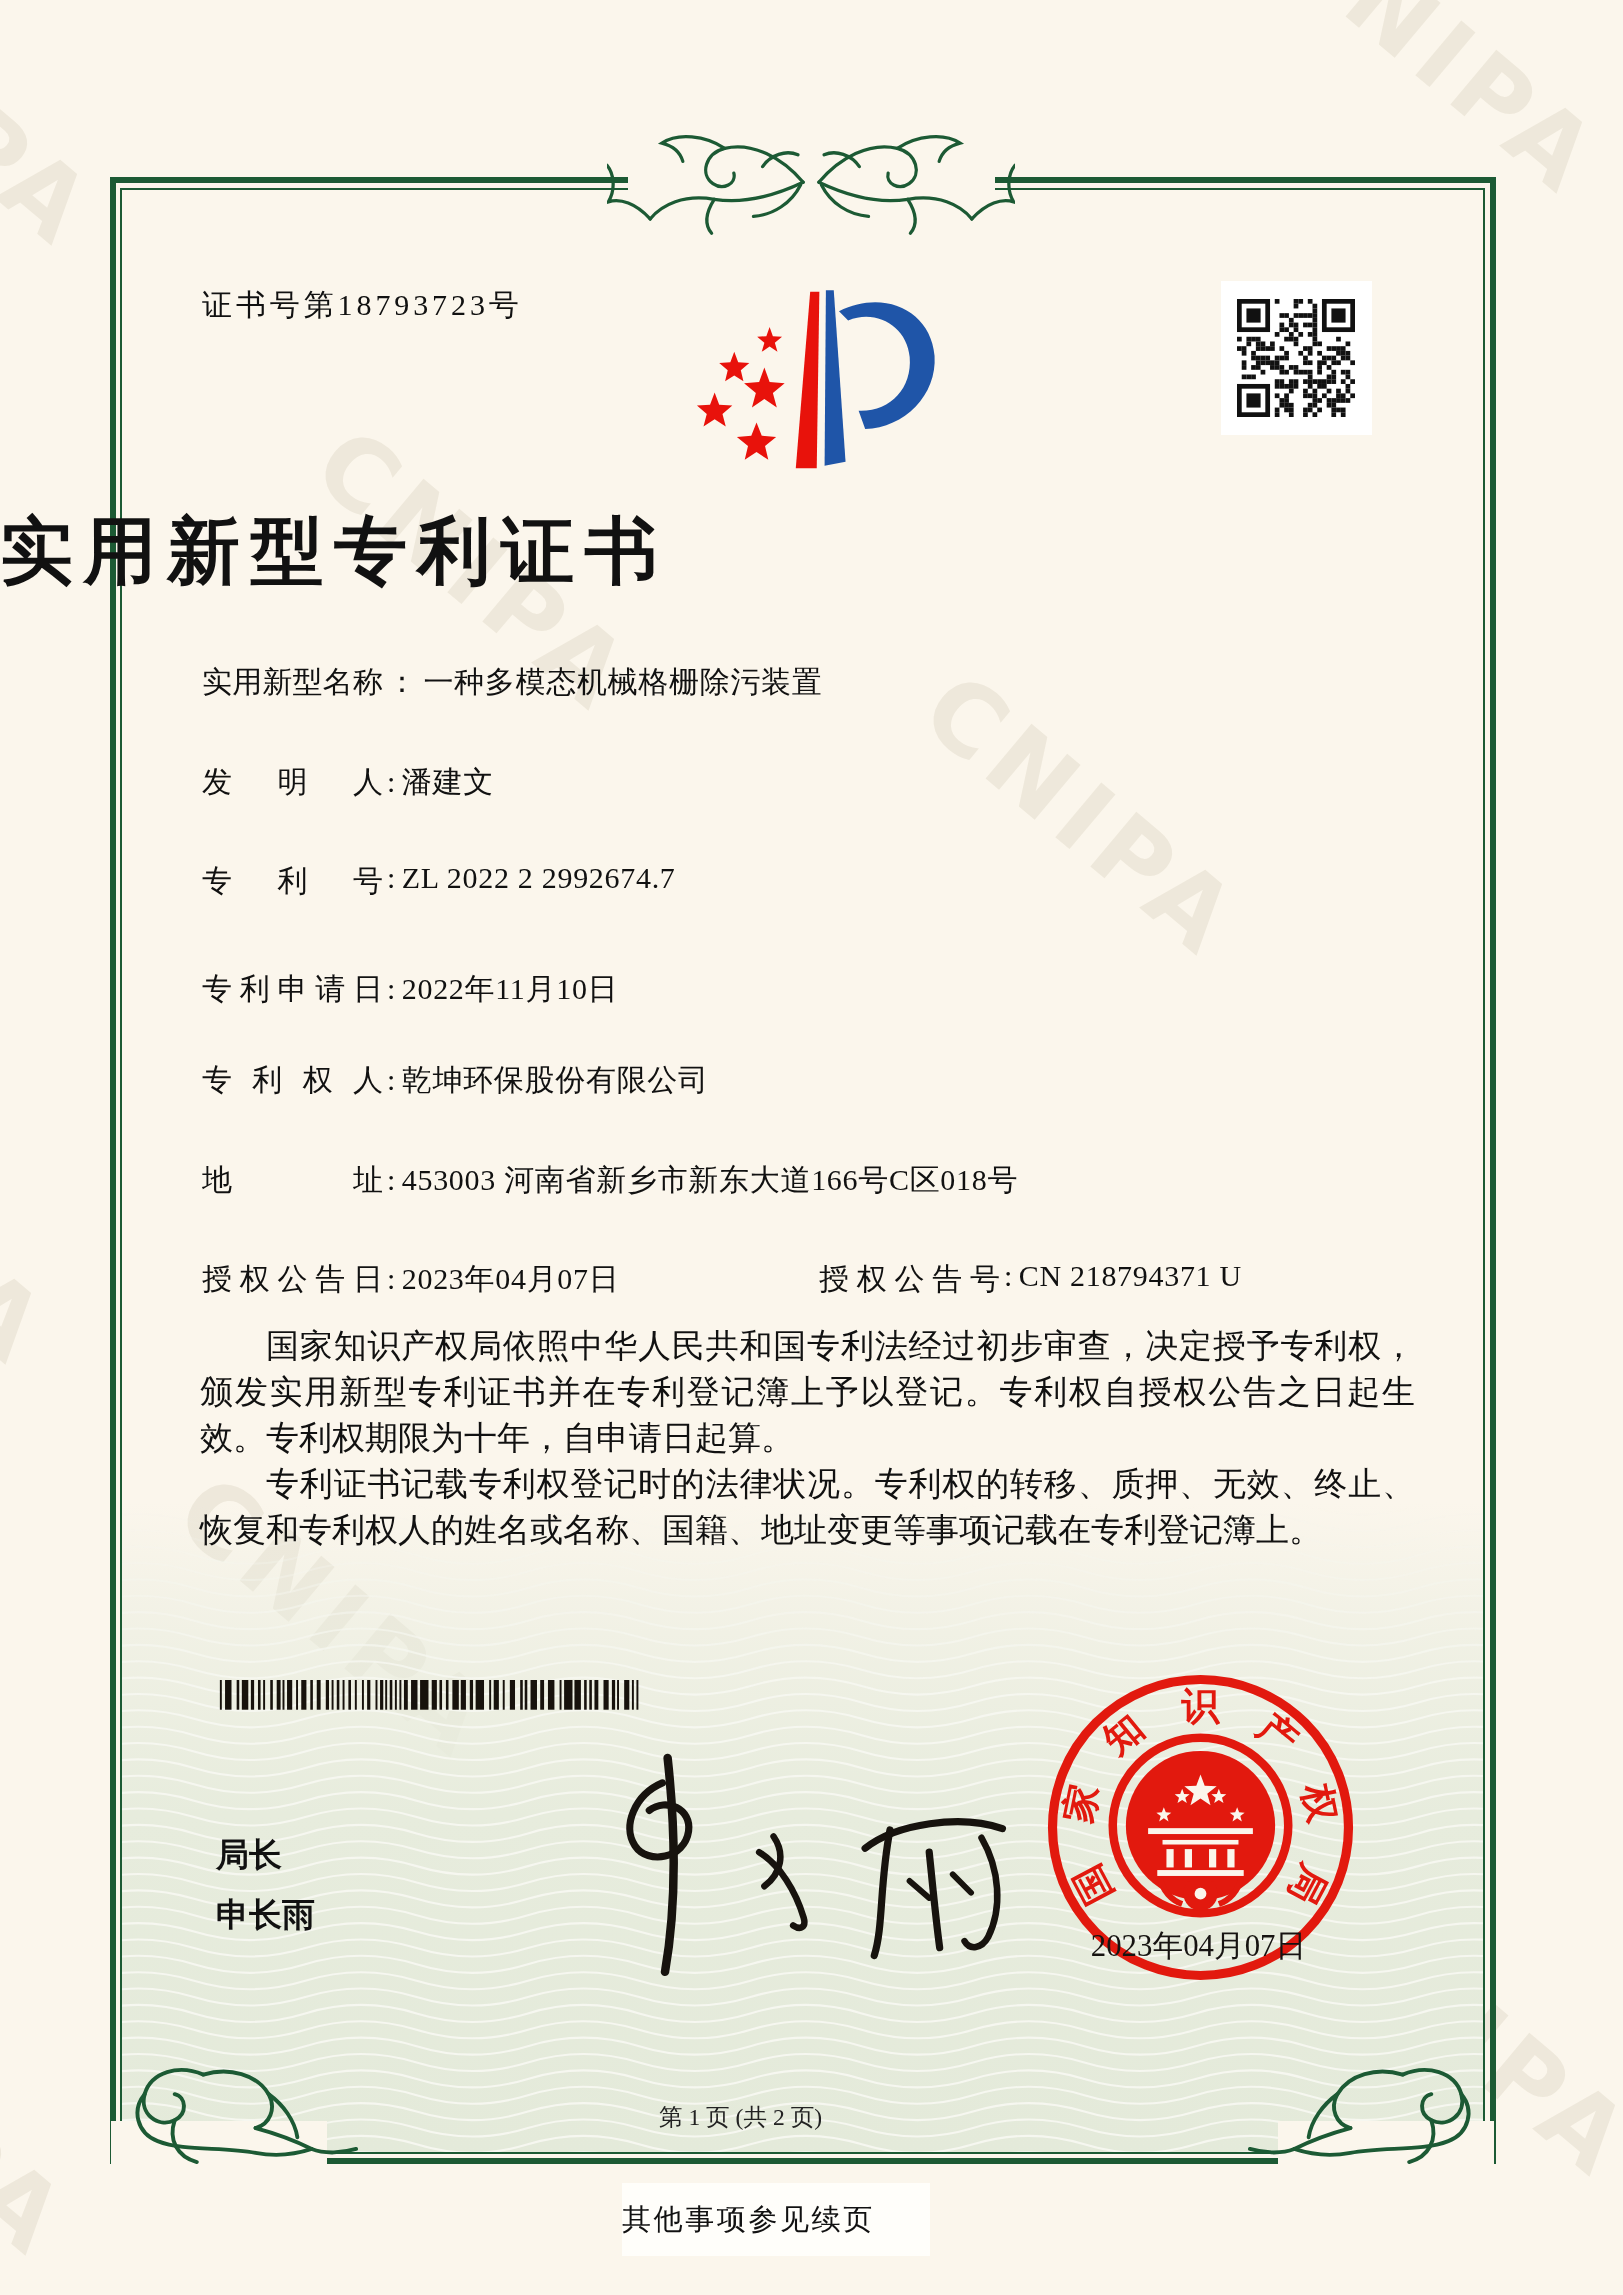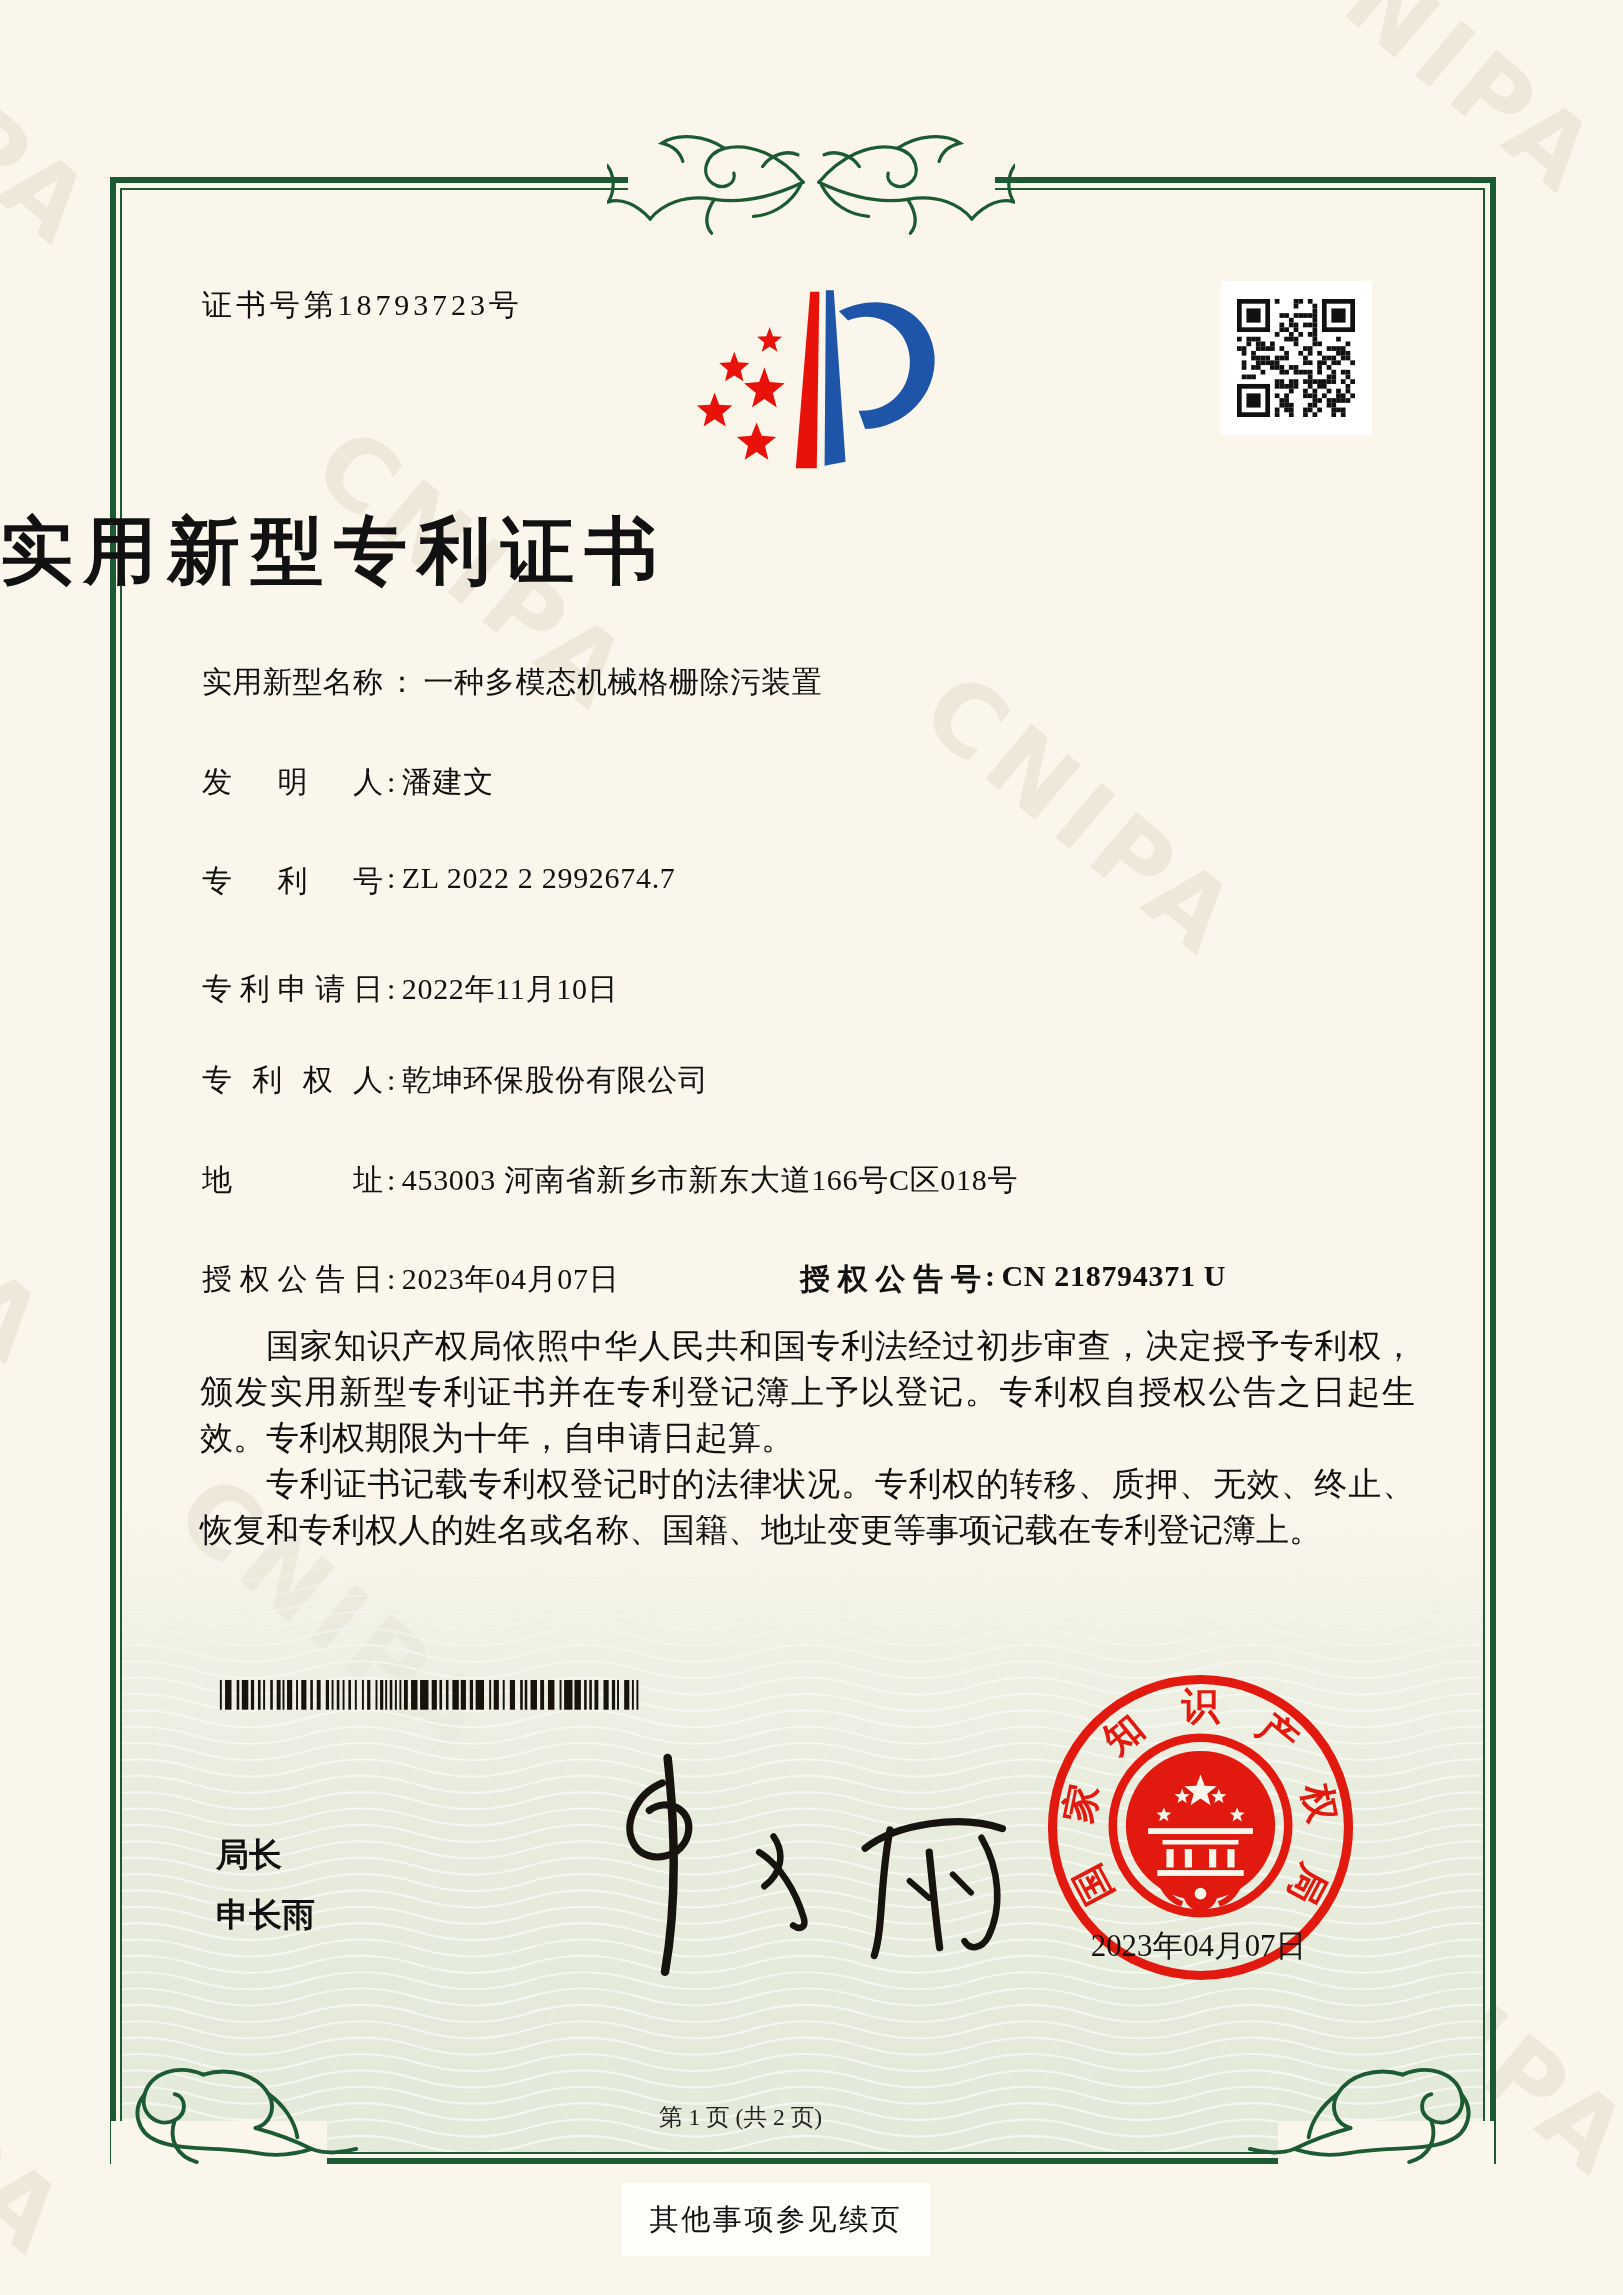--- a/index.html
+++ b/index.html
@@ -32,39 +32,39 @@
   
   .cert-no{left:202px;top:285px;font-size:30px;letter-spacing:3.9px;}
   .qr-box{left:1221px;top:281px;width:151px;height:154px;background:#ffffff;}
   .doc-title{left:0;top:503px;width:1471px;text-align:left;
     font-size:73px;font-weight:700;letter-spacing:10.5px;}
   
   .field{left:202px;font-size:30px;white-space:nowrap;}
   .field .lbl{display:inline-block;width:181px;text-align:justify;text-align-last:justify;vertical-align:top;}
   .field .colon{display:inline-block;margin:0 6.5px 0 3.9px;}
   .field .val{letter-spacing:0.7px;}
-  .grant-no{left:800px;font-weight:bold;}
+  .grant-no{left:819px;}
   .grant-no .lbl{width:181px;}
   
   .body-text{left:200px;top:1323px;width:1215px;font-size:33px;line-height:46px;
     text-align:justify;}
   .body-text p{margin:0;text-indent:2em;}
   
   #barcode{left:217px;top:1680px;}
   
   .sig-title{left:216px;top:1833px;font-size:33px;font-weight:700;
     font-family:Liberation Serif, serif;}
   .sig-name{left:216px;top:1893px;font-size:33px;font-weight:700;
     font-family:"DejaVu Sans","Liberation Sans",sans-serif;}
   #signature{left:563px;top:1746px;}
   #seal{left:1044px;top:1671px;}
   
   .page-num{left:0;top:2101px;width:1481px;text-align:center;font-size:23.6px;color:#222;}
   .cont-box{left:622px;top:2183px;width:308px;height:73px;background:#fffefa;
-    display:flex;align-items:center;justify-content:center;}
+    display:flex;align-items:center;justify-content:flex-start;}
   .cont-box span{font-size:29px;letter-spacing:2.6px;}
 </style>
 </head>
 <body>
 
 <div class="wm" style="left:-170px;top:-59px;">CNIPA</div>
 <div class="wm" style="left:1335px;top:-111px;">CNIPA</div>
 <div class="wm" style="left:367px;top:406px;">CNIPA</div>
 <div class="wm" style="left:975px;top:651px;">CNIPA</div>
 <div class="wm" style="left:-216px;top:1060px;">CNIPA</div>

